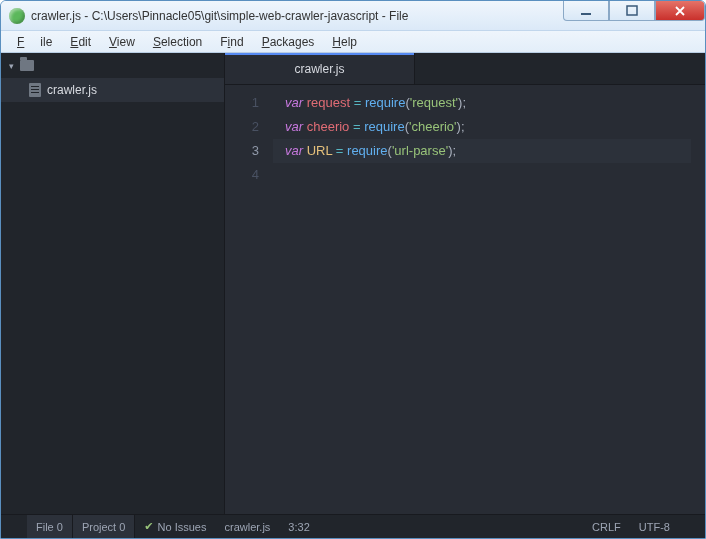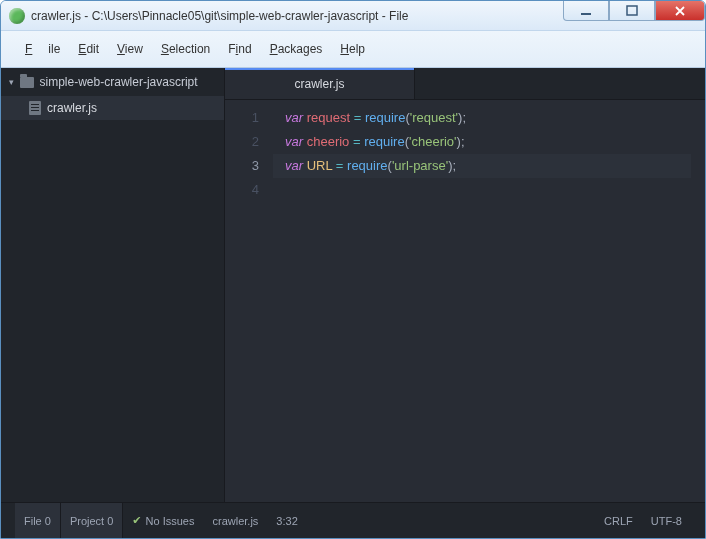--- a/index.html
+++ b/index.html
@@ -39,24 +39,24 @@
     color: #3a5a7a;
   }
   .ctrl-min { border-radius: 0 0 0 4px; }
   .ctrl-close {
     background: linear-gradient(to bottom,#e57368,#c9302c);
     color: #fff; border-color:#a02622; border-radius: 0 0 4px 0;
     width: 50px !important;
   }
   
   .menubar {
-    height: 37px;
+    height: 22px;
     background: linear-gradient(to bottom, #eef5fc, #e3eef9);
     display: flex; align-items: center;
-    padding-left: 16px; gap: 2px;
+    padding-left: 8px; gap: 2px;
     font-size: 12px; color: #333;
     border-bottom: 1px solid #b8cde3;
   }
   .menubar span { padding: 2px 8px; cursor: default; }
   .menubar span u { text-decoration: underline; }
   
   .client { flex: 1; display: flex; flex-direction: column; background: #282c34; min-height: 0; }
   .main { flex: 1; display: flex; min-height: 0; }
   
   .sidebar {
@@ -129,25 +129,25 @@
   .lines .row.c { background: #2c313a; margin-left: -12px; padding-left: 12px; }
   .k { color: #c678dd; font-style: italic; } 
   .v1 { color: #e06c75; } 
   .v2 { color: #e5c07b; } 
   .fn { color: #61afef; } 
   .op { color: #56b6c2; } 
   .s  { color: #98c379; } 
   .p  { color: #abb2bf; } 
   
   .status {
-    height: 36px; background: #21252b;
+    height: 24px; background: #21252b;
     border-top: 1px solid #181a1f;
     display: flex; align-items: center;
     font-size: 11px; color: #9da5b4;
-    padding: 0 14px; gap: 0;
+    padding: 0 26px; gap: 0;
   }
   .status .cell { padding: 0 9px; height:100%; display:flex; align-items:center; }
   .status .cell.box { background: #2c313a; border-right:1px solid #181a1f; }
   .status .spacer { flex: 1; }
   .status .ok { color: #98c379; margin-right:4px; }
 </style>
 </head>
 <body>
 
 <div class="window">
@@ -182,21 +182,20 @@
     <span><u>P</u>ackages</span>
     <span><u>H</u>elp</span>
   </div>
 
   <div class="client">
     <div class="main">
       <div class="sidebar">
         <div class="project-root">
           <span class="chev">▾</span>
           <span class="foldericon"></span>
-          <span>simple-web-crawler-javascript</span>
         </div>
         <div class="file-entry">
           <span class="fileicon"></span>
           <span>crawler.js</span>
         </div>
       </div>
 
       <div class="editor">
         <div class="tabbar">
           <div class="tab">

